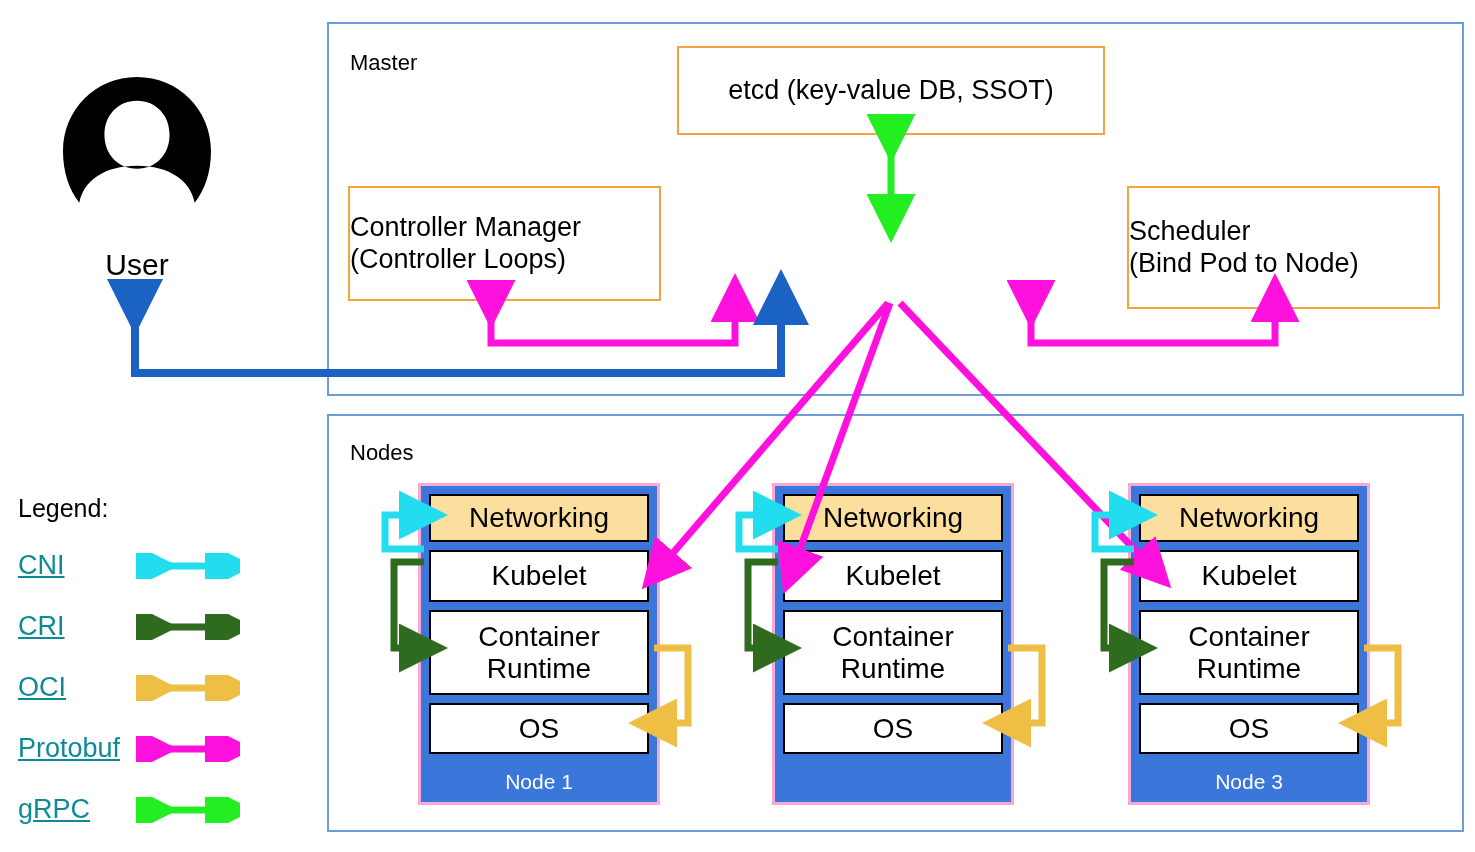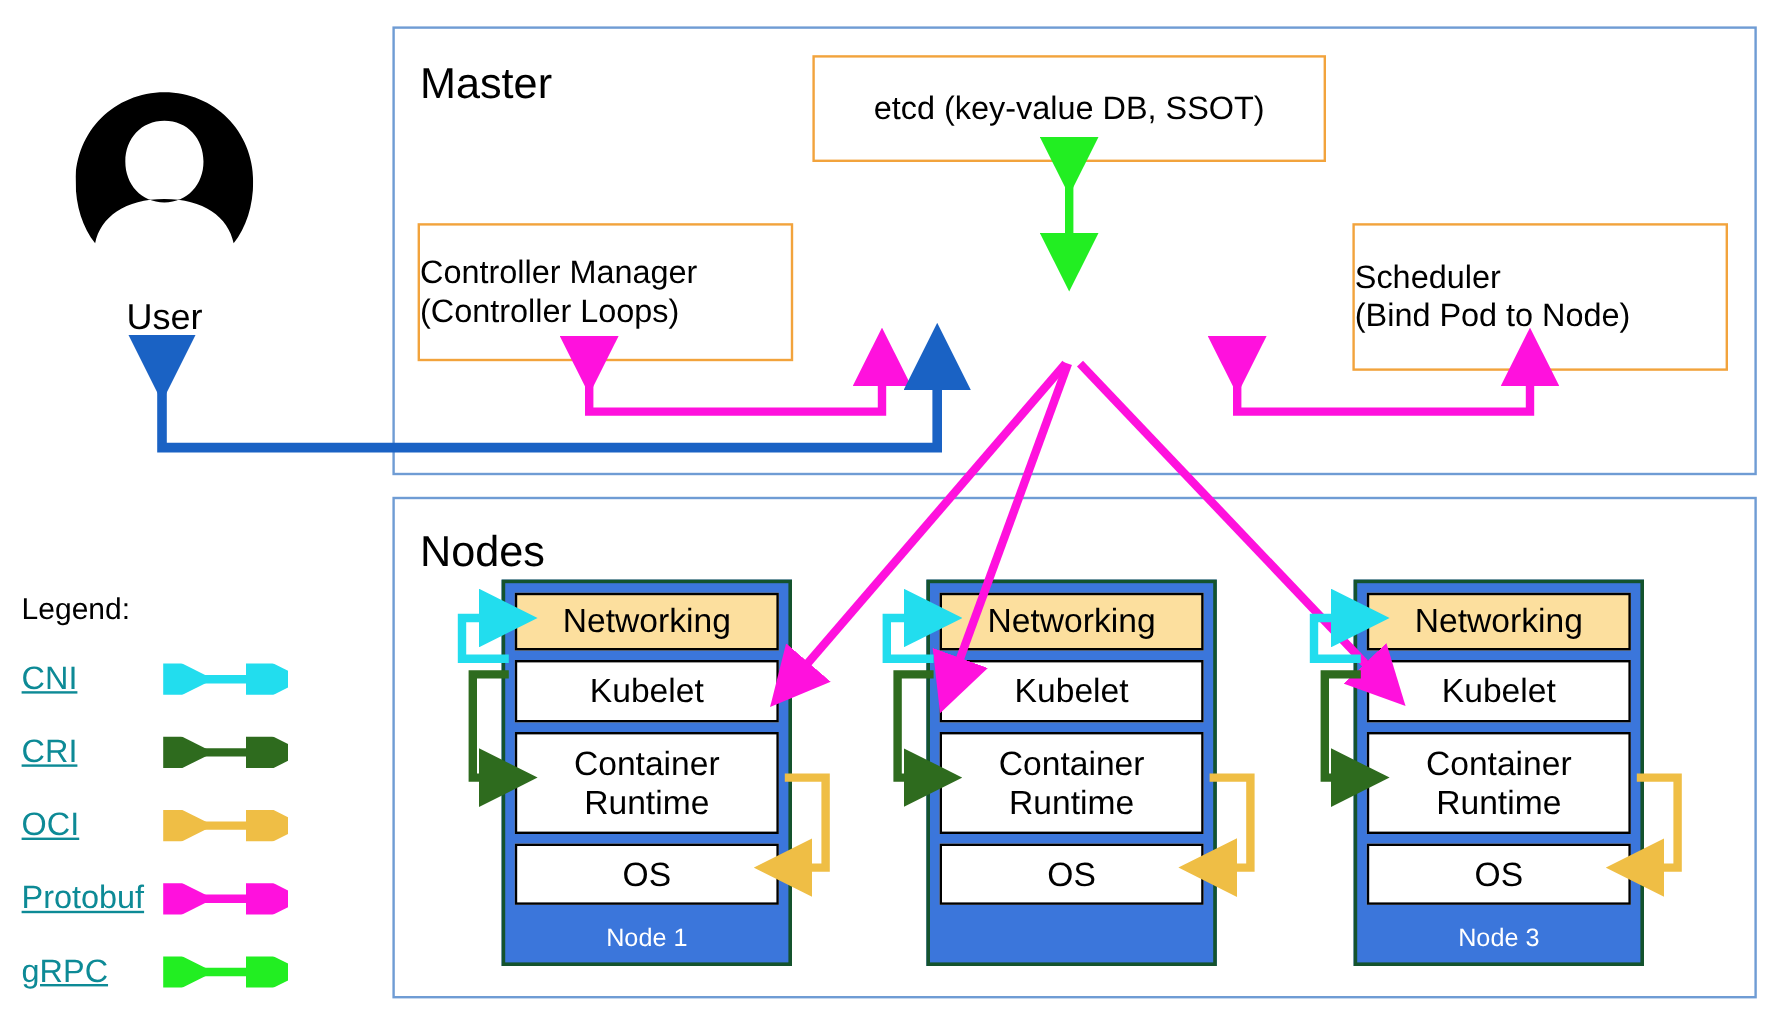--- a/index.html
+++ b/index.html
@@ -26,21 +26,21 @@
 
   
   .group-frame {
     position: absolute;
     border: 2px solid #6f9cd4;
     background: transparent;
     z-index: 1;
   }
   .group-title {
     position: absolute;
-    font-size: 36px;
+    font-size: 22px;
     color: #000000;
     line-height: 1;
     white-space: nowrap;
     z-index: 3;
   }
 
   
   .mbox {
     position: absolute;
     border: 2.5px solid #f2a33c;
@@ -77,21 +77,21 @@
     text-align: center;
     font-size: 30px;
     color: #000000;
     z-index: 4;
   }
 
   
   .node-card {
     position: absolute;
     background: #3b76db;
-    border: 3px solid #14532d;
+    border: 3px solid #f9a8d4;
     box-sizing: border-box;
     z-index: 4;
     padding: 8px 8px 12px 8px;
   }
   .node-layer {
     background: #ffffff;
     border: 2.5px solid #000000;
     box-sizing: border-box;
     display: flex;
     align-items: center;

